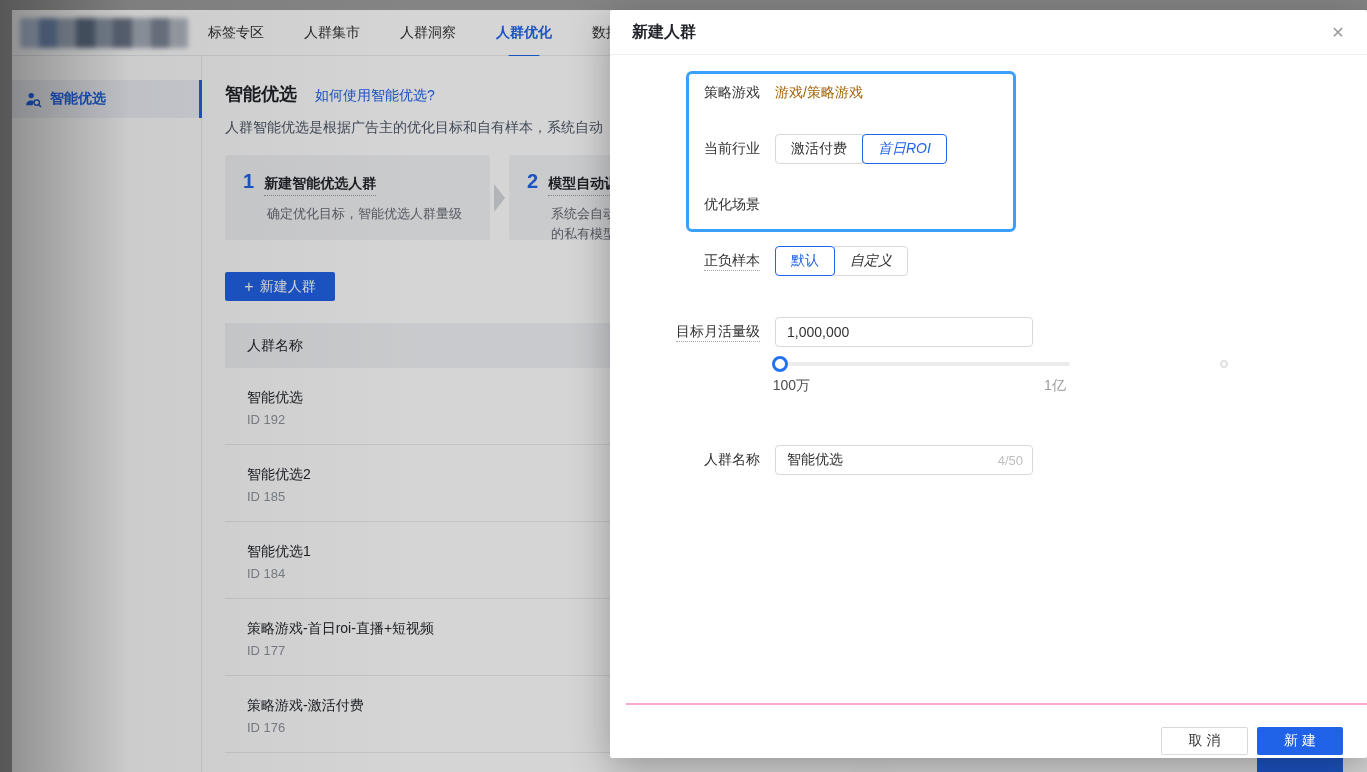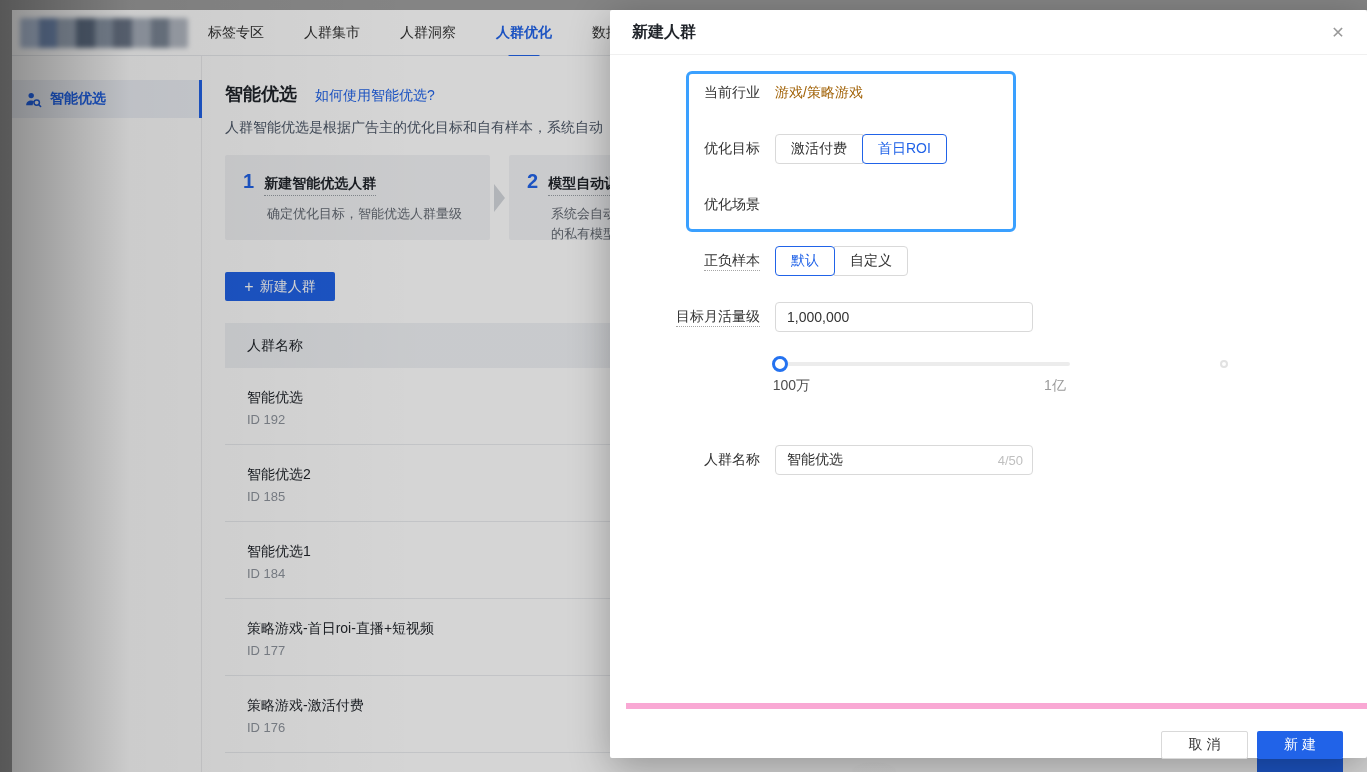--- a/index.html
+++ b/index.html
@@ -59,35 +59,35 @@
 
   .hl-box { position:absolute; left:76px; top:16px; width:330px; height:161px; border:3px solid #3AA0FF; border-radius:6px; }
 
   .mrow { position:absolute; left:0; height:30px; display:flex; align-items:center; }
   .mlabel { width:150px; text-align:right; font-size:14px; color:#333; flex:none; }
   .mlabel .dotted { border-bottom:1px dotted #a6a6a6; padding-bottom:2px;text-align:right; }
   .mctrl { margin-left:15px; display:flex; align-items:center; }
 
   .opt-btn { height:30px; padding:0 15px; background:#fff; border:1px solid #d9d9d9; font-size:14px; color:#333; display:flex; align-items:center; cursor:pointer; white-space:nowrap; }
   .opt-btn.first { border-radius:4px 0 0 4px; }
-  .opt-btn.last  { border-radius:0 4px 4px 0; margin-left:-1px; }
+  .opt-btn.last  { border-radius:0 4px 4px 0; margin-left:-1px;font-style:italic; }
   .opt-btn.selected { border:1px solid #2163E8; color:#2163E8; font-weight:500; z-index:1; border-radius:4px; }
 
   .txt-input { width:258px; height:30px; border:1px solid #d9d9d9; border-radius:4px; font-size:14px; color:#333; padding:0 34px 0 11px;
     font-family:"Liberation Sans","DejaVu Sans",sans-serif; outline:none; }
   .input-wrap { position:relative; }
   .counter { position:absolute; right:10px; top:8px; font-size:13px; color:#bfbfbf;margin-left:15px; }
 
   .slider-track { position:absolute; left:170px; top:307px; width:290px; height:4px; background:#ececec; border-radius:2px; cursor:pointer; }
   .slider-handle { position:absolute; left:162px; top:301px; width:16px; height:16px; background:#fff; border:3.5px solid #2472F0; border-radius:50%; cursor:grab; }
   .slider-end-dot { position:absolute; left:1060px; top:305px; width:8px; height:8px; background:#fff; border:2px solid #e2e2e2; border-radius:50%; margin-left:-450px; }
   .sl-min { position:absolute; left:140px; top:322px; width:60px; text-align:right; font-size:14px; color:#4e4e4e; }
   .sl-max { position:absolute; left:430px; top:322px; width:30px; text-align:center; font-size:14px; color:#9b9b9b; }
 
-  .modal-footer { position:absolute; left:16px; right:0; top:693px; height:55px; border-top:6px solid #f9a8d4; }
+  .modal-footer { position:absolute; left:16px; right:0; top:693px; height:55px; border-top:2px solid #f9a8d4; }
   .btn-cancel { position:absolute; right:119px; top:22px; width:87px; height:28px; background:#fff; border:1px solid #d9d9d9; border-radius:2px; font-size:14px; color:#333; cursor:pointer; }
   .btn-create { position:absolute; right:24px; top:22px; width:86px; height:28px; background:#2163E8; border:none; border-radius:2px; font-size:14px; color:#fff; cursor:pointer; }
 </style>
 </head>
 <body>
 
 <div class="page">
   <div class="page-header">
     <div class="logo-mosaic">
       <span style="background:#aebdd4"></span>
@@ -189,45 +189,45 @@
 <div class="modal">
   <div class="modal-header">
     <span class="modal-title">新建人群</span>
     <span class="modal-close">✕</span>
   </div>
 
   <div class="modal-body">
     <div class="hl-box"></div>
 
     <div class="mrow" style="top:23px">
+      <span class="mlabel">策略游戏</span>
+      <span class="mctrl" style="font-size:14px;color:#a16207">游戏/策略游戏</span>
+    </div>
+
+    <div class="mrow" style="top:79px">
       <span class="mlabel">当前行业</span>
-      <span class="mctrl" style="font-size:14px;color:#a16207">游戏/策略游戏</span>
-    </div>
-
-    <div class="mrow" style="top:79px">
-      <span class="mlabel">优化目标</span>
       <span class="mctrl">
         <span class="opt-btn first">激活付费</span>
         <span class="opt-btn last selected">首日ROI</span>
       </span>
     </div>
 
     <div class="mrow" style="top:135px">
       <span class="mlabel">优化场景</span>
     </div>
 
     <div class="mrow" style="top:191px">
       <span class="mlabel"><span class="dotted">正负样本</span></span>
       <span class="mctrl">
         <span class="opt-btn first selected">默认</span>
         <span class="opt-btn last">自定义</span>
       </span>
     </div>
 
-    <div class="mrow" style="top:247px">
+    <div class="mrow" style="top:262px">
       <span class="mlabel"><span class="dotted">目标月活量级</span></span>
       <span class="mctrl">
         <input class="txt-input" value="1,000,000" style="">
       </span>
     </div>
 
     <div class="slider-track"></div>
     <div class="slider-end-dot" style="left:1060px"></div>
     <div class="slider-handle"></div>
     <div class="sl-min">100万</div>

